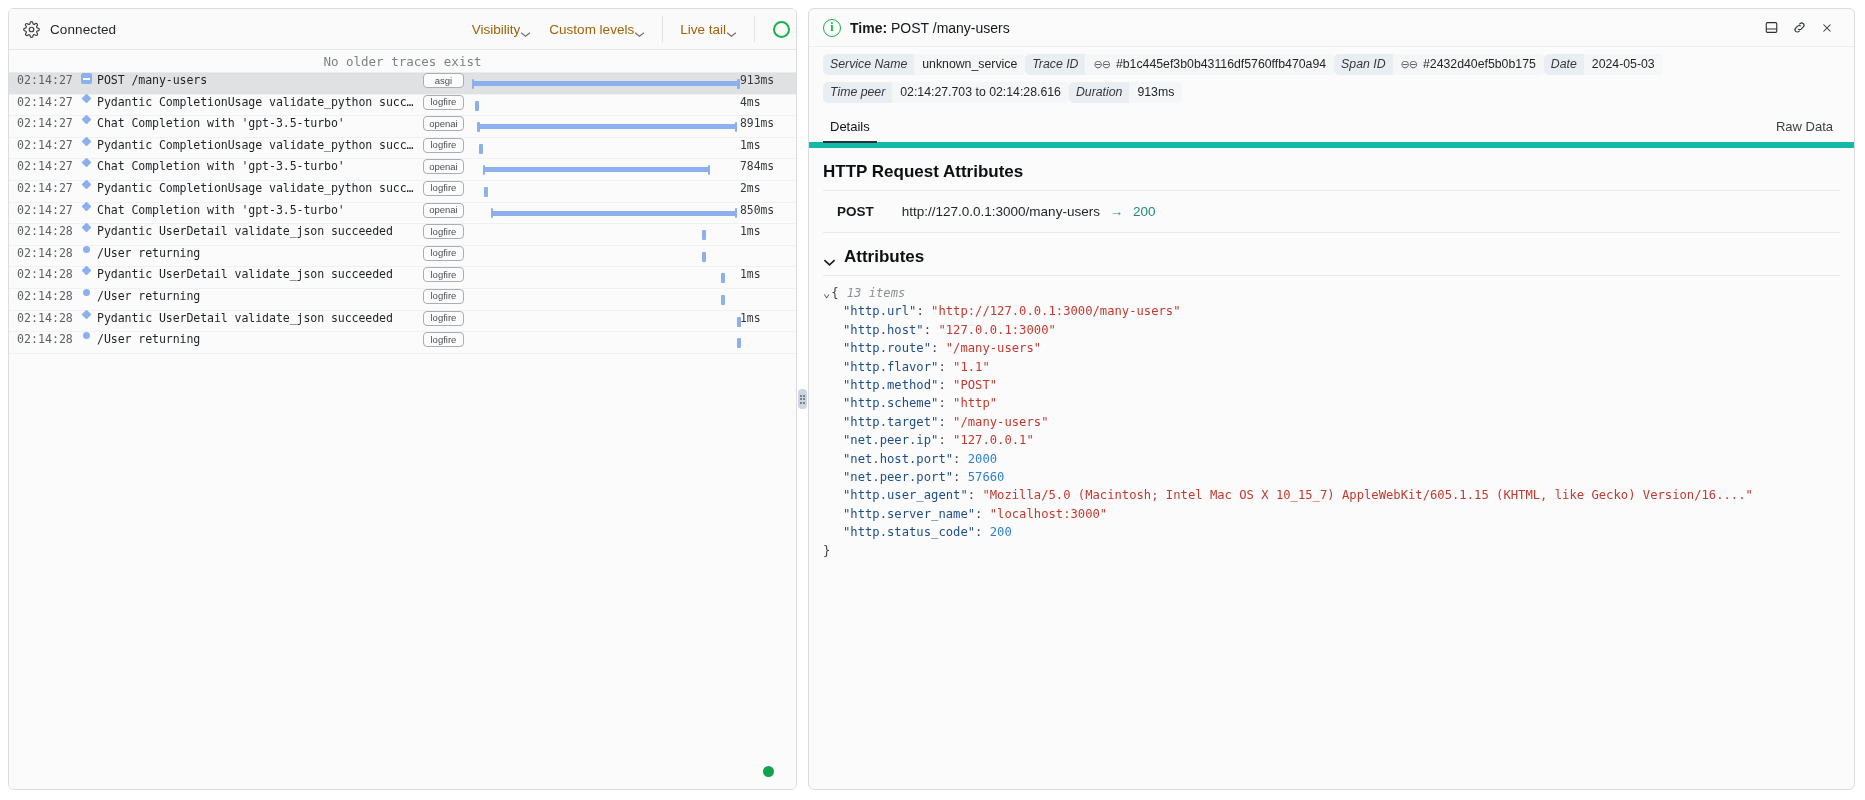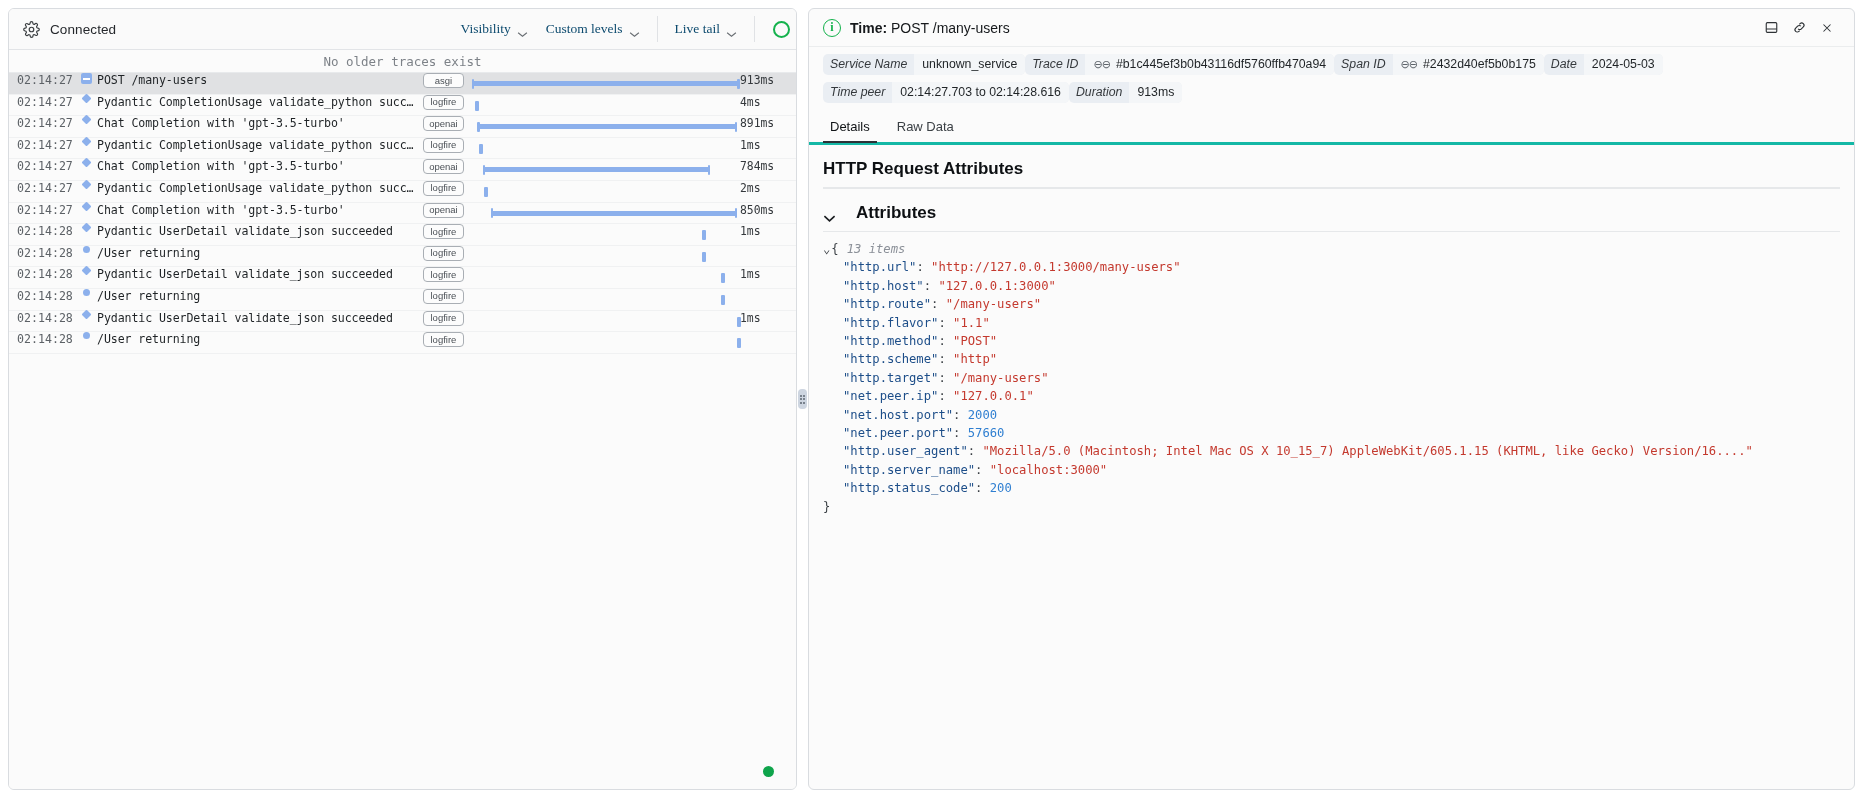--- a/index.html
+++ b/index.html
@@ -41,27 +41,26 @@
     padding: 0 6px 0 14px;
   }
   .gear-icon { width: 17px; height: 17px; margin-right: 10px; display:block; color:#3c4043;}
   .conn-label {
     font-size: 13.5px;
     color: #25282c;
     letter-spacing: .1px;
   }
   .toolbar-spacer { flex: 1 1 auto; }
   .tb-btn {
-    display: flex; align-items: center; gap: 6px;
-    font-size: 13.5px; color: #0c4a6e;
+    display: flex; align-items: center; 
+    font-size: 13.5px; color: #a16207;
     padding: 5px 9px;
     border-radius: 4px;
     cursor: pointer;
     white-space: nowrap;
-    font-family: Liberation Serif, serif;
   }
   .tb-sep {
     width: 1px; height: 26px; background: #e0e2e5; margin: 0 8px;
   }
   .chev {
     width: 11px; height: 7px; display:block; color:#6b7075;
   }
   .tb-green-ring {
     width: 17px; height: 17px;
     border: 2px solid #15b24d;
@@ -268,21 +267,22 @@
     line-height: 21px;
     white-space: nowrap;
     display:flex; align-items:center; gap:6px;
     height: 21px;
   }
   .linkglyph { color:#5d636a; font-size: 11px; letter-spacing:-1px;}
 
   .tabs {
     display: flex; gap: 13px;
     padding: 6px 14px 0;
-    border-bottom: 3px solid #14b8a6;
+    border-bottom: 6px solid #14b8a6;
+    justify-content: space-between;
   }
   .tab {
     font-size: 13px;
     color: #3b4045;
     padding: 4px 7px 7px;
     cursor: pointer;
     border-bottom: 2px solid transparent;
     margin-bottom: -1px;
   }
   .tab.active { color:#101316; border-bottom-color:#2c3136; }
@@ -297,21 +297,21 @@
     display: flex; align-items: center; gap: 28px;
     padding: 13px 0 13px 14px;
     font-size: 13.5px;
   }
   .http-method { font-weight: 700; color: #15181b; }
   .http-url { color:#1f2326; }
   .arrow { color:#1f8a7a; margin: 0 6px;}
   .status-ok { color:#1f8a7a; }
 
   .attrs-head {
-    display: flex; align-items: center; gap: 20px;
+    display: flex; align-items: center; gap: 8px;
     margin: 14px 0 8px;
     cursor: pointer;
   }
   .attrs-head h3 { margin:0; font-size:17px; font-weight:700; color:#0d1013; }
   .caret { width:13px; height:9px; color:#1b1e21; display:block;}
 
   .json {
     font-family: "DejaVu Sans Mono", monospace;
     font-size: 12.2px;
     line-height: 18.4px;
@@ -635,20 +635,28 @@
     <div class="tabs" id="tabs-container">
         <div class="tab active">Details</div>
         <div class="tab">Raw Data</div>
       </div>
 
     <div class="rp-body">
 
       <div class="section-title">HTTP Request Attributes</div>
       <div class="hr"></div>
 
+      <div class="http-line">
+        <span class="http-method">POST</span>
+        <span>
+          <span class="http-url">http://127.0.0.1:3000/many-users</span>
+          <span class="arrow">→</span>
+          <span class="status-ok">200</span>
+        </span>
+      </div>
       <div class="hr"></div>
 
       <div class="attrs-head">
         <span class="caret">
           <svg viewBox="0 0 14 9" width="13" height="9" fill="none" stroke="currentColor" stroke-width="1.8">
               <path d="M1.5 2l5.5 5 5.5-5"></path>
             </svg>
         </span>
         <h3>Attributes</h3>
       </div>

